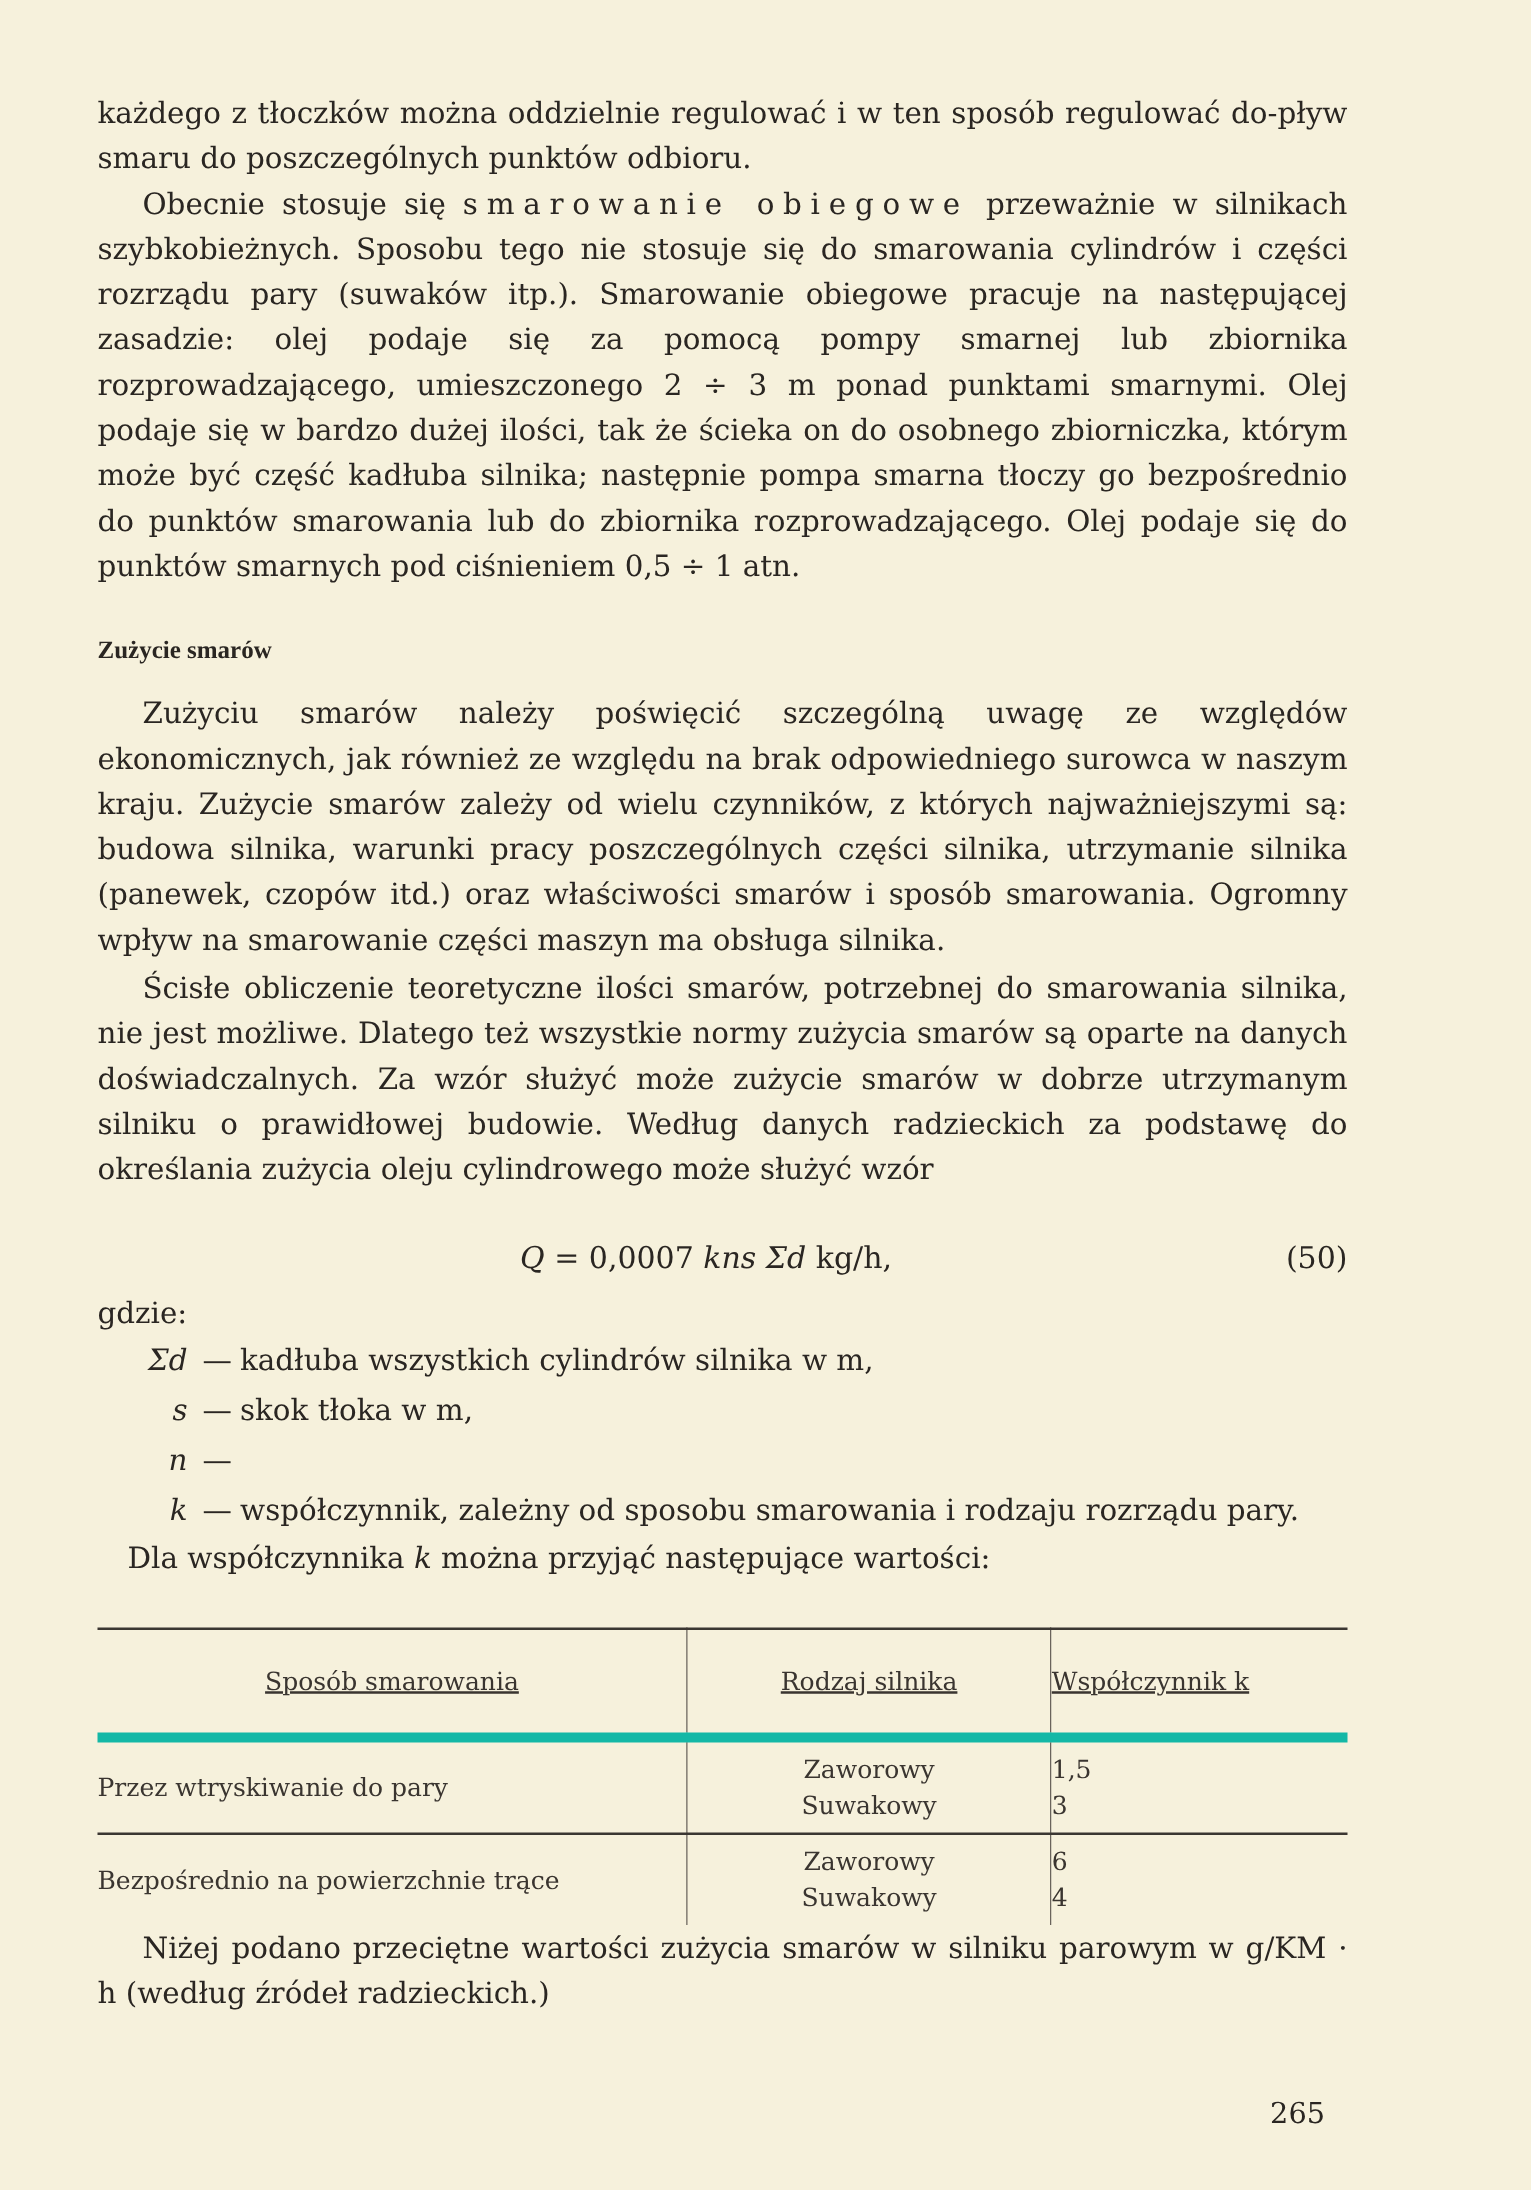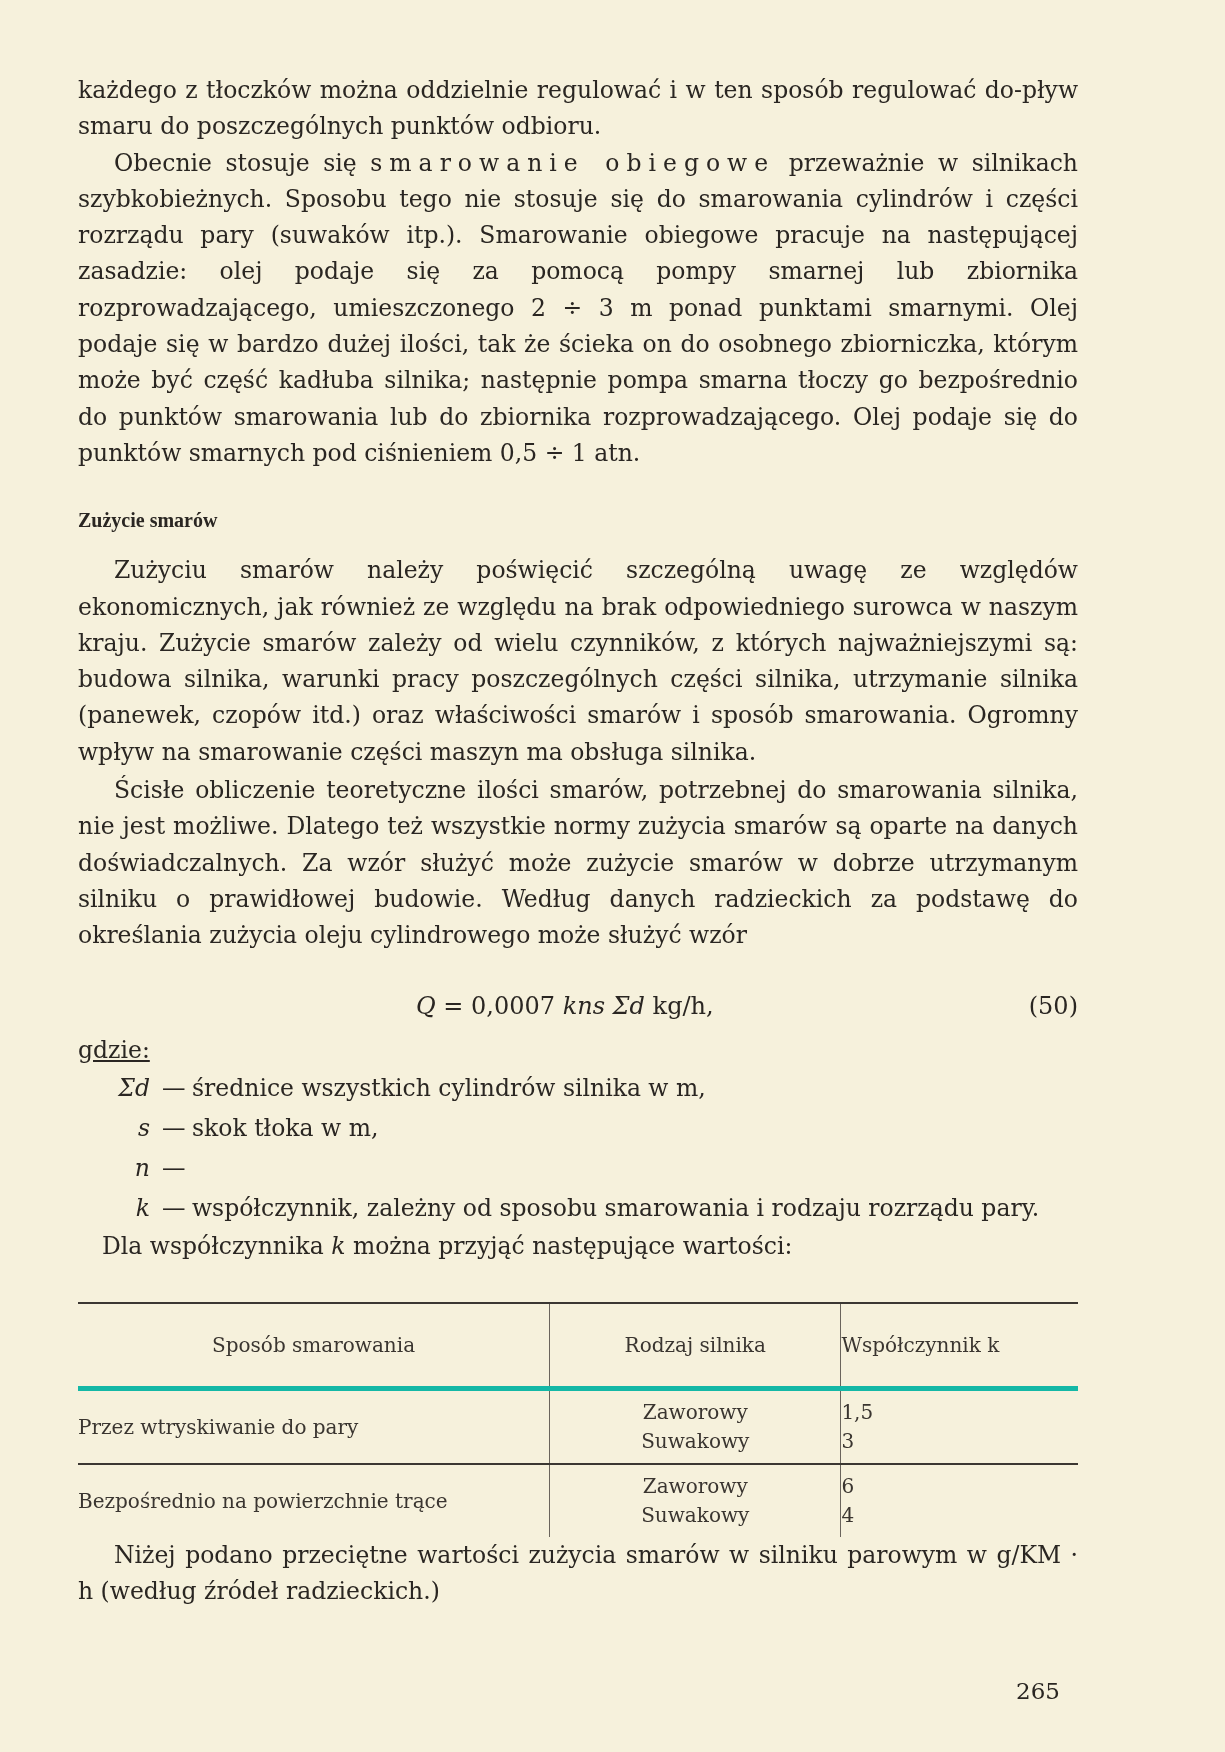--- a/index.html
+++ b/index.html
@@ -36,37 +36,37 @@
     position: relative;
     height: 40px;
     margin-top: 38px;
     font-size: 24px;
   }
   .formula {
     position: absolute; left: 338px; top: 0;
   }
   .formula i { font-style: italic; }
   .eqnum { position: absolute; right: 0; top: 0; text-align: right; }
-  .gdzie { font-size: 23.5px; line-height: 36px; margin-top: 0; text-decoration: underline; }
+  .gdzie { font-size: 23.5px; line-height: 36px; margin-top: 0; }
   .defs { margin: 0; padding: 0; list-style: none; }
   .defs li {
     display: flex; font-size: 23.5px; line-height: 40px;
   }
   .defs .sym { width: 72px; text-align: right; font-style: italic; padding-right: 12px; }
   .defs .dash { width: 30px; }
   .k-note { margin-top: 2px; }
   table.coef {
     margin-top: 38px;
     width: 1000px;
     border-collapse: collapse;
     font-size: 20px;
     color: #3a3530;
   }
   table.coef th, table.coef td { padding: 0; }
-  table.coef thead tr { border-top: 2px solid #3b3732; border-bottom: 5px solid #14b8a6; }
+  table.coef thead tr { border-top: 2px solid #3b3732; border-bottom: 8px solid #14b8a6; text-decoration: underline; }
   table.coef th { font-weight: normal; height: 82px; }
   table.coef tbody tr { border-bottom: 2px solid #3b3732; }
   table.coef tbody tr:last-child { border-bottom: none; }
   table.coef td { height: 72px; vertical-align: middle; }
   .c1 { width: 500px; text-align: left; }
   th.c1 { text-align: center; }
   .c2 { width: 306px; text-align: center; border-left: 1px solid #6a645c; }
   .c3 { width: 245px; text-align: left; border-left: 1px solid #6a645c; }
   .c2 span, .c3 span { display: block; line-height: 29px; }
   .after { margin-top: 36px; }
@@ -91,21 +91,21 @@
   <div class="formula-row">
     <span class="formula"><i>Q</i><span> = 0,0007 </span><i>kns Σd</i><span> kg/h,</span></span>
     <span class="eqnum">(50)</span>
   </div>
 
   <div class="gdzie">gdzie:</div>
   <ul class="defs">
     <li>
         <span class="sym">Σd</span>
         <span class="dash">—</span>
-        <span>średnice wszystkich cylindrów silnika w m,</span>
+        <span>kadłuba wszystkich cylindrów silnika w m,</span>
       </li>
     <li>
         <span class="sym">s</span>
         <span class="dash">—</span>
         <span>skok tłoka w m,</span>
       </li>
     <li>
         <span class="sym">n</span>
         <span class="dash">—</span>
       </li>

